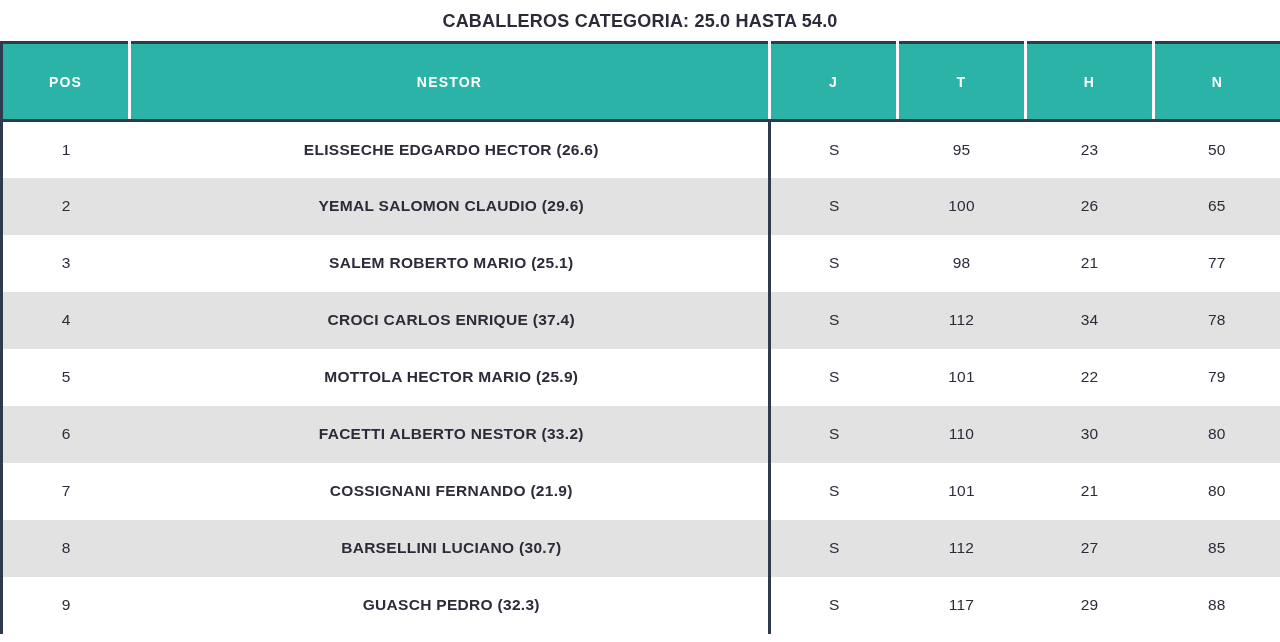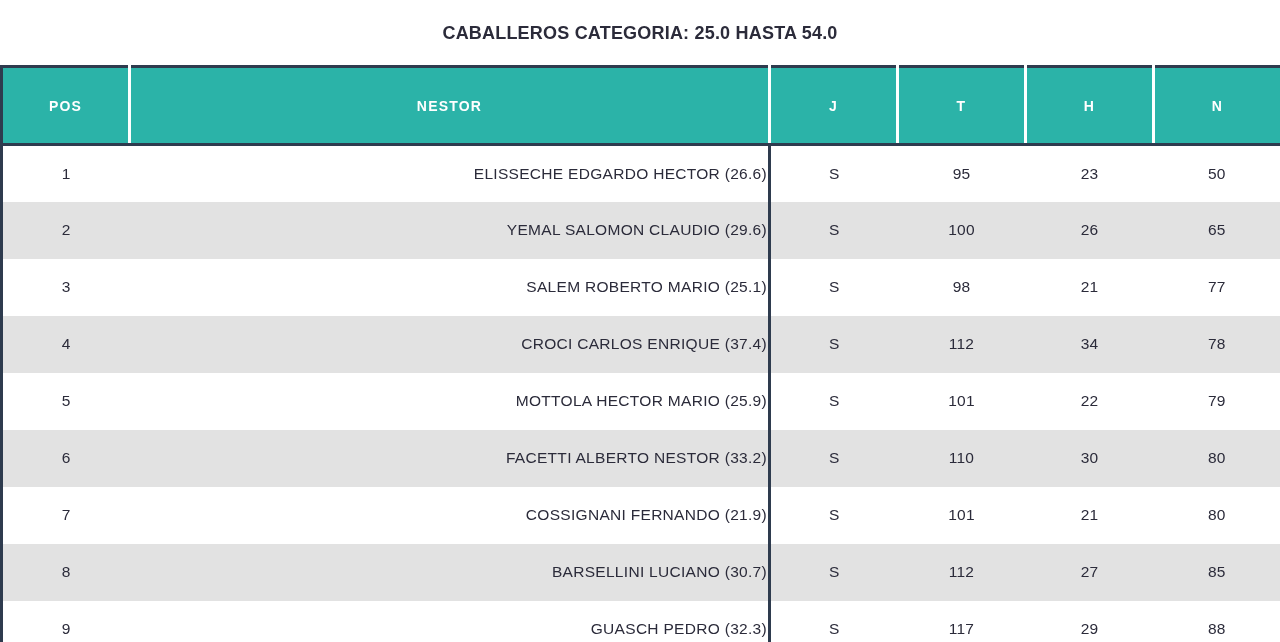--- a/index.html
+++ b/index.html
@@ -20,21 +20,21 @@
     position: relative;
     box-sizing: border-box;
   }
   .title {
     text-align: center;
     font-size: 18px;
     font-weight: bold;
     letter-spacing: 0.2px;
     color: #2b2b3a;
     padding: 11px 0 9px 0;
-    margin: 12px;
+    margin: 0;
   }
   table.results {
     width: 1280px;
     border-collapse: collapse;
     table-layout: fixed;
     border-top: 3px solid #2e3b4e;
   }
   table.results th {
     background: #2bb3a8;
     color: #ffffff;
@@ -57,23 +57,23 @@
 
   table.results td {
     height: 57px;
     font-size: 15.5px;
     letter-spacing: 0.2px;
     color: #2b2b3a;
     text-align: center;
     box-sizing: border-box;
   }
   table.results td.name-cell {
-    text-align: right;
+    text-align: center;
     padding-left: 6px;
-    font-weight: normal;
+    font-weight: bold;
     font-size: 15.5px;
     letter-spacing: 0.3px;
   }
   table.results td.sep-left {
     border-left: 3px solid #2e3b4e;
   }
   tr.row-odd td { background: #ffffff; }
   tr.row-even td { background: #e2e2e2; }
 
   table.results tbody tr td:first-child { border-left: 3px solid #2e3b4e; }

